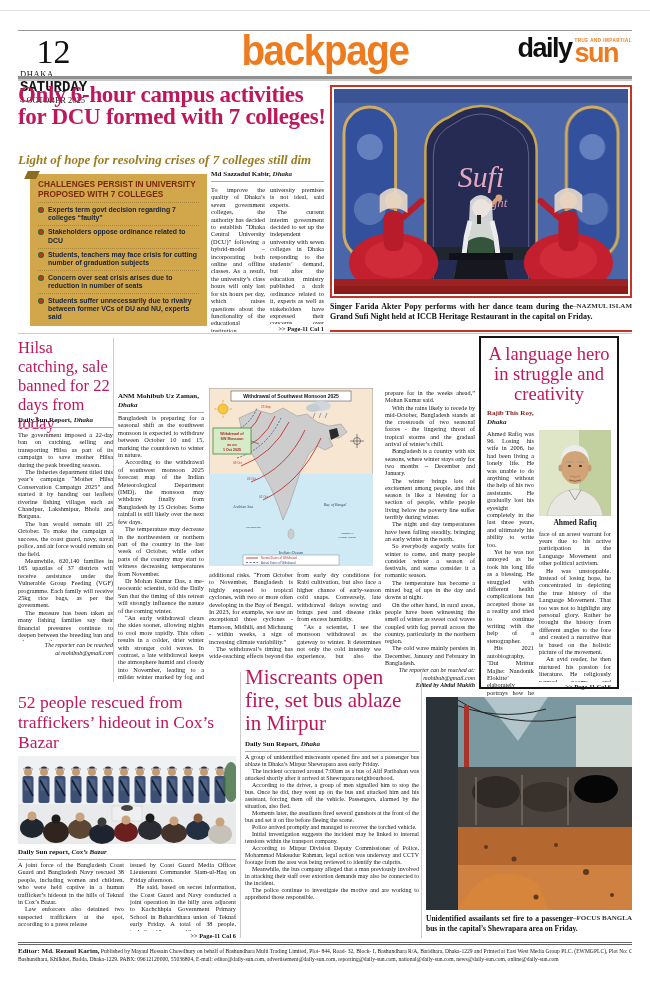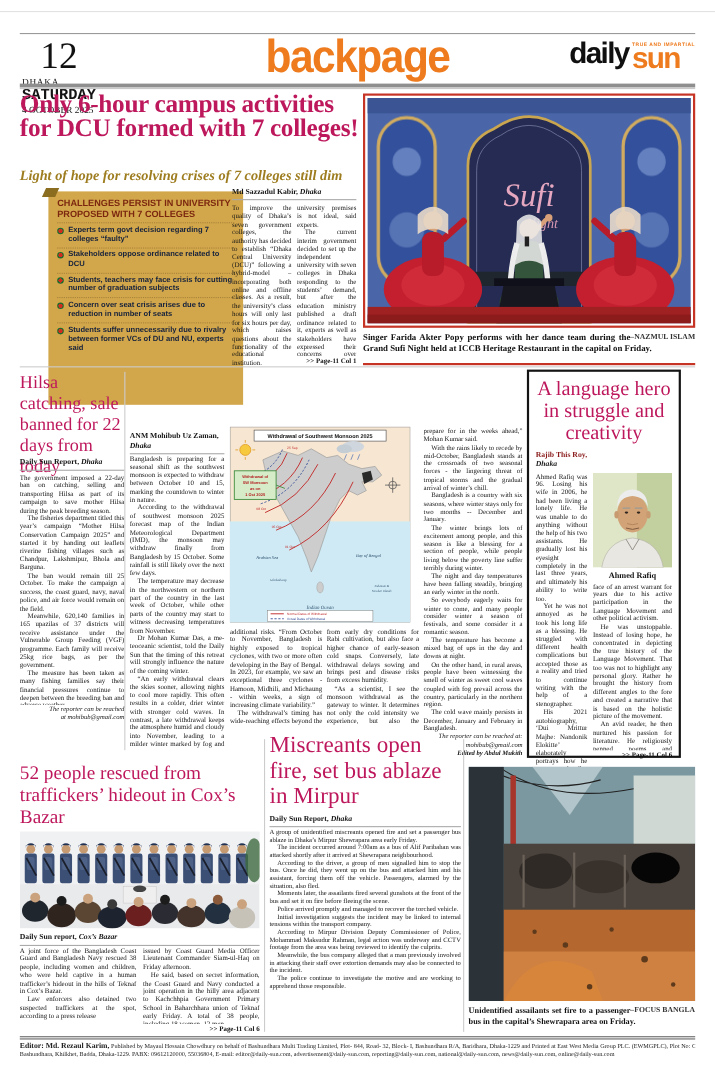--- a/index.html
+++ b/index.html
@@ -34,21 +34,21 @@
   .bt p:first-child{text-indent:0;}
   .byline{font-size:7px;font-weight:bold;border-bottom:1px solid #aaa;padding-bottom:2px;line-height:1.25;}
   .byline .place{font-style:italic;}
   .jump{font-weight:bold;font-size:6.3px;text-align:right;margin-top:1px;}
   .note{font-size:6px;font-style:italic;text-align:right;line-height:1.25;}
   .vrule{width:1px;background:#ccc;}
   .hrule{height:1px;background:#ccc;}
   
   .lead-headline{left:18px;top:84px;width:308px;font-size:23px;font-weight:700;line-height:21.5px;letter-spacing:-.3px;}
   .lead-subhead{left:18px;top:152px;width:308px;font-size:13px;font-style:italic;font-weight:700;color:#9e7d20;}
-  .challenges-box{left:44px;top:174px;width:177px;height:194px;background:#d2a64a;padding:6px 8px 4px;box-sizing:border-box;}
+  .challenges-box{left:30px;top:174px;width:177px;height:152px;background:#d2a64a;padding:6px 8px 4px;box-sizing:border-box;}
   .box-fold{position:absolute;left:-4px;top:-3px;width:12px;height:8px;background:#8a6d1f;transform:skewX(-25deg);}
   .box-title{font-family:"Liberation Sans",sans-serif;font-weight:700;font-size:8.3px;line-height:1.15;
         color:#7c2810;margin-bottom:3px;}
   .challenge-item{display:flex;gap:4px;padding:2.6px 0;border-top:1px dotted #a8833a;
         font-family:"Liberation Sans",sans-serif;font-weight:700;font-size:6.9px;line-height:1.2;color:#15223d;}
   .challenge-item:first-of-type{border-top:none;}
   .bullet{flex:none;width:6px;height:6px;border-radius:50%;margin-top:1px;
         background:radial-gradient(circle,#d22b1f 0 42%,#1f6b2e 48% 100%);}
   .lead-byline{left:211px;top:170px;width:113px;}
   .lead-col{top:186px;height:146px;}

